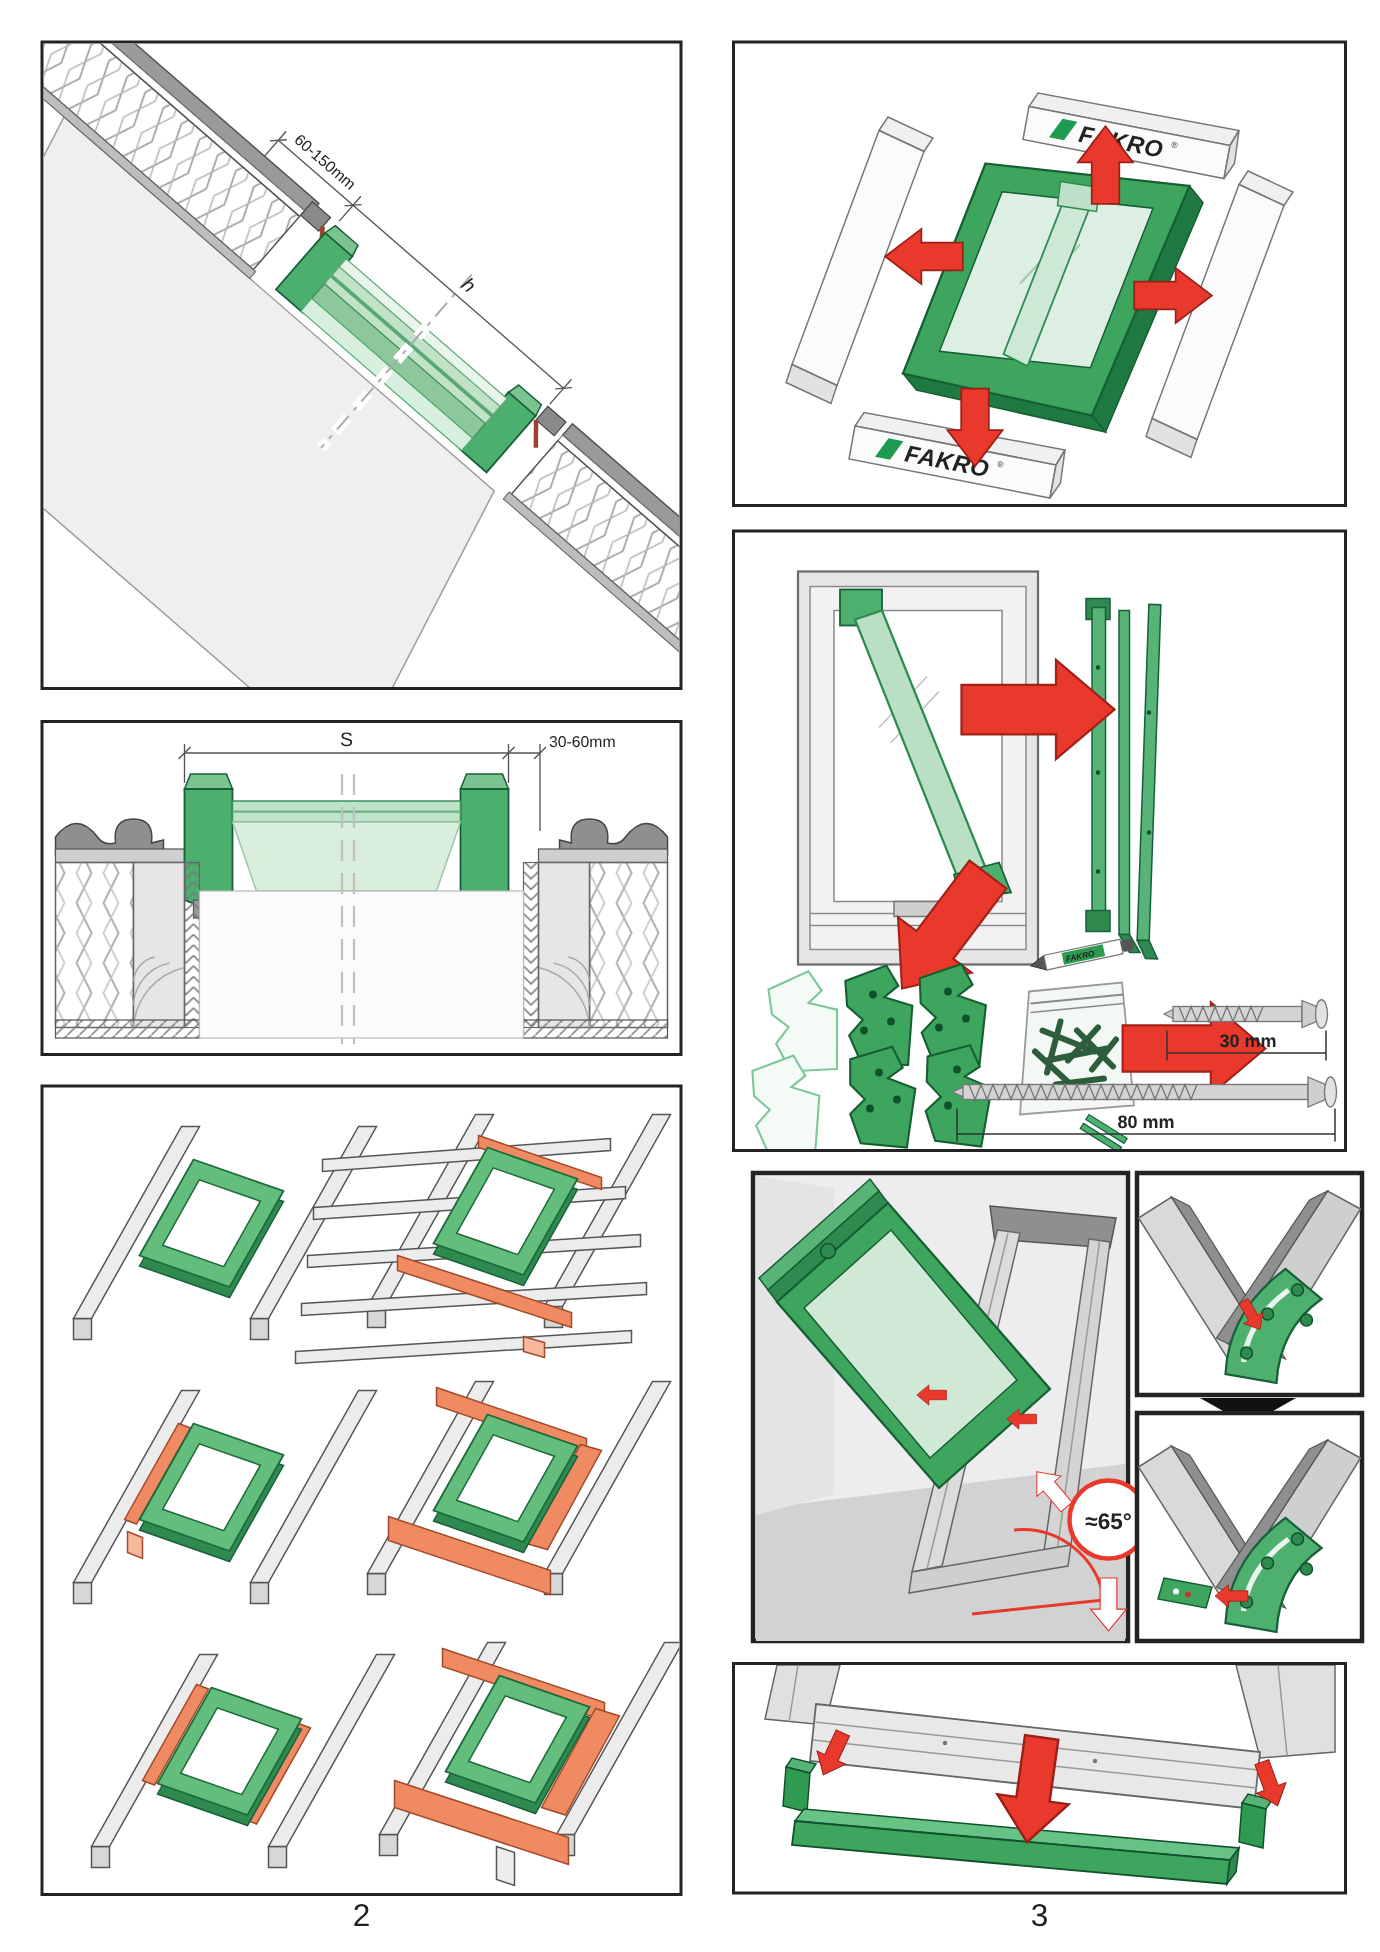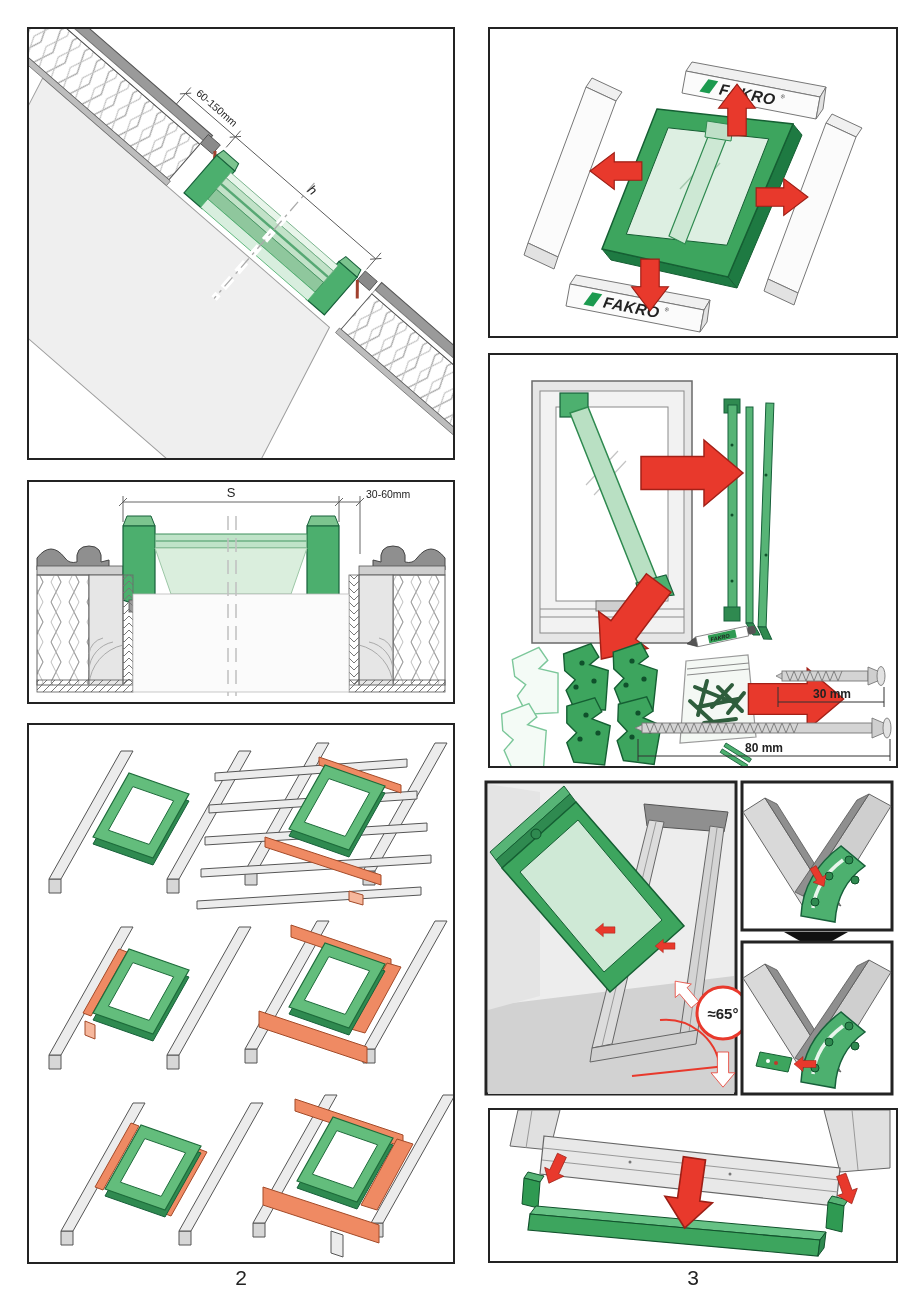--- a/index.html
+++ b/index.html
@@ -405,21 +405,21 @@
         <g stroke="#333" stroke-width="1">
           <line x1="-4" y1="22" x2="-4" y2="44"></line>
             <line x1="248" y1="22" x2="248" y2="44"></line>
           <line x1="-4" y1="39" x2="248" y2="39"></line>
         </g>
         <text x="122" y="35" font-size="12" font-weight="bold" text-anchor="middle">80 mm</text>
       </g>
     </svg>
   </div>
 
-  <div class="panel" style="left:484px;top:780px;width:416px;height:316px;border:none">
+  <div class="panel" style="left:500px;top:780px;width:416px;height:316px;border:none">
     <svg width="410" height="316" viewBox="0 0 410 316">
       <defs>
         <g id="r3-arrow">
           <polygon points="0,-24 15,-6 7,-6 7,20 -7,20 -7,-6 -15,-6"></polygon>
         </g>
         <g id="r3-hinge-detail">
           <polygon points="0,30 22,16 88,120 66,134" fill="#d9d9d9" stroke="#666" stroke-width="1"></polygon>
           <polygon points="22,16 34,22 98,124 88,120" fill="#8f8f8f" stroke="#555" stroke-width="0.8"></polygon>
           <polygon points="148,24 126,12 60,114 84,128" fill="#cfcfcf" stroke="#666" stroke-width="1"></polygon>
           <polygon points="126,12 114,18 52,110 60,114" fill="#8f8f8f" stroke="#555" stroke-width="0.8"></polygon>

